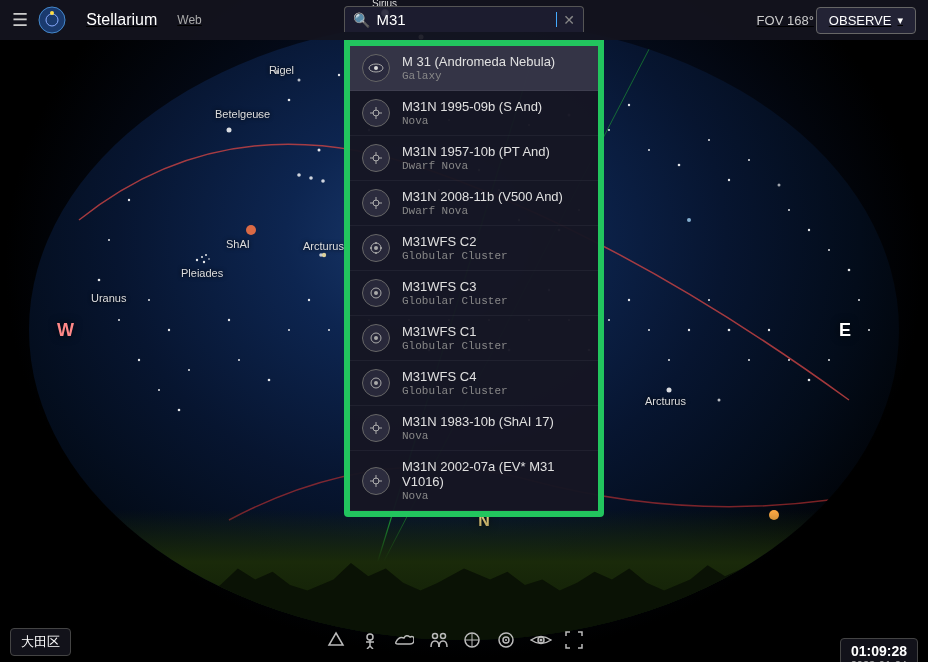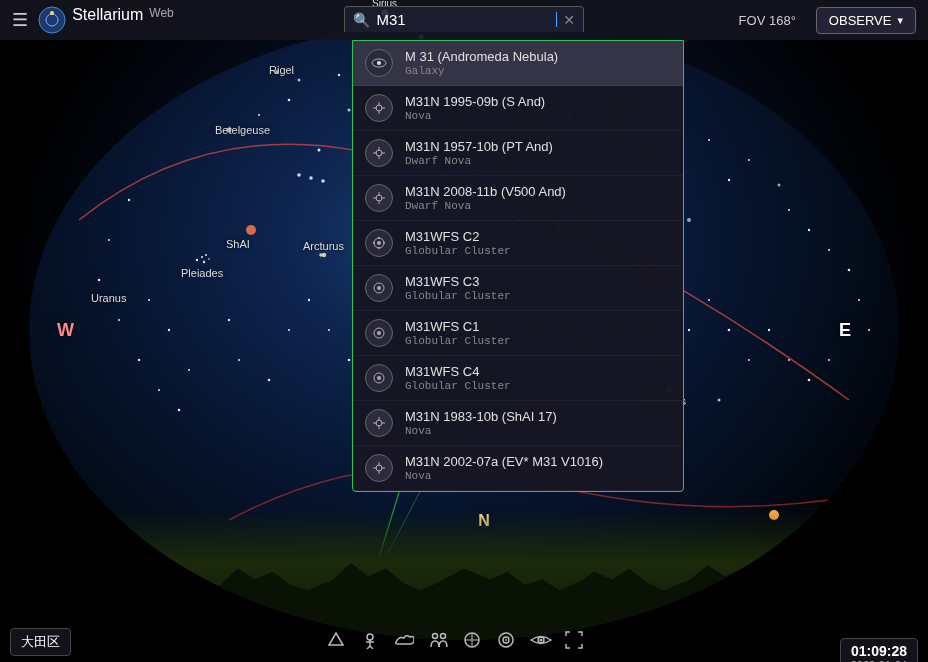--- a/index.html
+++ b/index.html
@@ -83,22 +83,23 @@
     }
 
     .hamburger {
       color: #ccc;
       font-size: 18px;
       cursor: pointer;
     }
 
     .logo-area {
       display: flex;
-      align-items: flex-start;
-      gap: 6px;
+      align-items: center;
+      gap: 20px;
+      text-decoration: underline;
     }
 
     .logo-icon {
       width: 28px;
       height: 28px;
     }
 
     .logo-text {
       color: white;
       font-size: 16px;
@@ -185,24 +186,24 @@
       color: #888;
       font-size: 14px;
       cursor: pointer;
       margin-left: 6px;
     }
 
     
     .search-results {
       position: absolute;
       top: 34px;
-      left: 8px;
-      width: 332px;
+      left: 0;
+      width: 260px;
       background: rgba(22, 22, 35, 0.97);
-      border: 1px solid #22c55e;
+      border: 6px solid #22c55e;
       z-index: 300;
       border-radius: 0 0 4px 4px;
     }
 
     .search-result-item {
       display: flex;
       align-items: center;
       padding: 8px 12px;
       cursor: pointer;
       border-bottom: 1px solid rgba(255,255,255,0.05);
@@ -253,21 +254,22 @@
       color: #888;
       font-size: 11px;
       margin-top: 1px;
       font-family: Liberation Mono, monospace;
     }
 
     
     .nav-right {
       display: flex;
       align-items: center;
-      gap: 20px;
+      gap: 2px;
+      text-decoration: underline;
     }
 
     .fov-text {
       color: #ccc;
       font-size: 13px;
     }
 
     .observe-btn {
       background: rgba(40, 40, 60, 0.8);
       border: 1px solid #666;
@@ -487,21 +489,21 @@
 
       <circle cx="745" cy="495" r="5" fill="#ffaa44"></circle>
     </svg>
 
     <div class="cardinal label-W">W</div>
     <div class="cardinal label-E">E</div>
     <div class="cardinal label-N" style="bottom:110px;left:455px;font-size:16px;color:#ffdd88;">N</div>
 
     <div class="star-label" style="left:388px;top:8px;"></div>
     <div class="star-label" style="left:240px;top:44px;">Rigel</div>
-    <div class="star-label" style="left:186px;top:104px;">Betelgeuse</div>
+    <div class="star-label" style="left:186px;top:88px;">Betelgeuse</div>
     <div class="star-label" style="left:274px;top:220px;">Arcturus</div>
     <div class="star-label" style="left:197px;top:218px;">ShAI</div>
     <div class="star-label" style="left:62px;top:272px;text-align:center;">Uranus</div>
     <div class="star-label" style="left:152px;top:247px;">Pleiades</div>
     <div class="star-label" style="left:616px;top:375px;">Arcturus</div>
 
     <div class="horizon"></div>
     <div class="tree-silhouette"></div>
   </div>
 </div>

